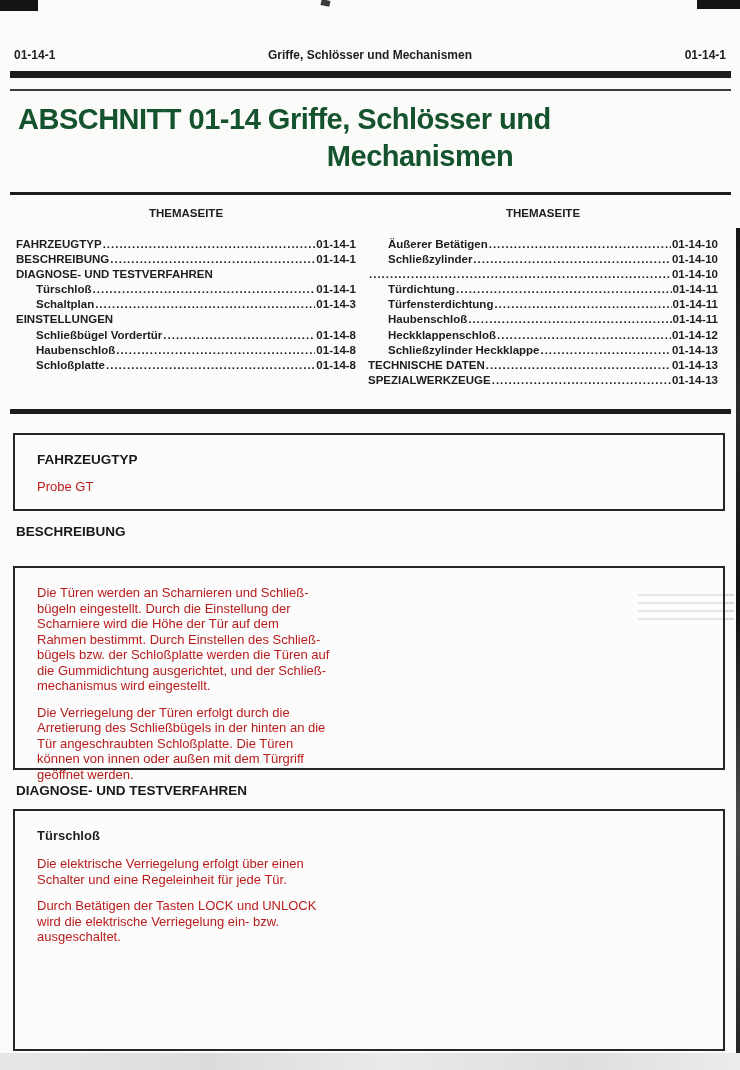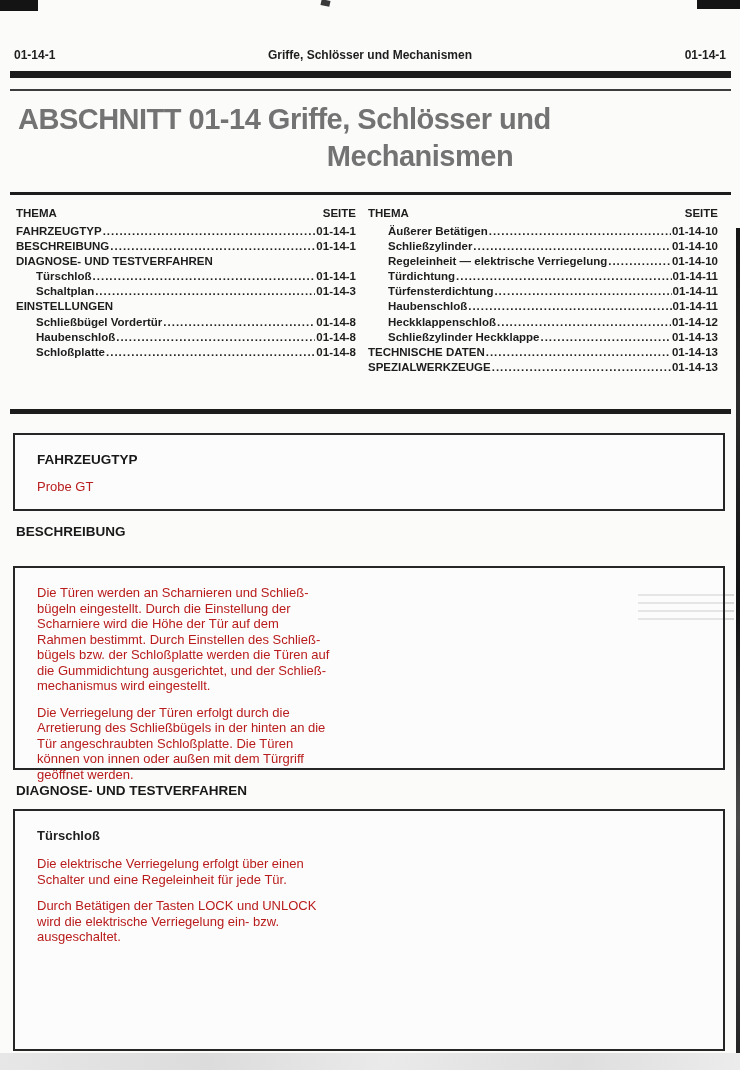--- a/index.html
+++ b/index.html
@@ -26,28 +26,28 @@
   .rule-a{top:71px;height:7px;}
   .rule-b{top:89px;height:2px;background:#3c3c3c;}
   .rule-c{top:192px;height:3px;}
   .rule-d{top:409px;height:5px;}
   
   .page-header{top:48px;left:14px;width:712px;display:flex;align-items:baseline;
     font-size:12px;font-weight:bold;}
   .page-header .mid{flex:1;text-align:center;}
   
   .doc-title{top:101px;left:0;width:740px;font-weight:bold;font-size:29px;
-    letter-spacing:-.5px;line-height:37px;color:#737373;}
+    letter-spacing:-.5px;line-height:37px;color:#14532d;}
   .doc-title .t1{padding-left:18px;}
   .doc-title .t2{margin-left:100px;width:640px;text-align:center;}
   
   .toc-col{font-size:11.5px;font-weight:bold;color:#1d1d1d;}
   .toc-left{top:207px;left:16px;width:340px;}
   .toc-right{top:207px;left:368px;width:350px;}
-  .toc-colhead{display:flex;justify-content:space-between;margin-bottom:5px;}
+  .toc-colhead{display:flex;justify-content:center;margin-bottom:18px;}
   .toc-body{line-height:15.1px;}
   .toc-row{display:flex;align-items:baseline;}
   .toc-row.indent .lbl{padding-left:20px;}
   .toc-row .lbl{white-space:nowrap;}
   .toc-row .dots{flex:1;overflow:hidden;white-space:nowrap;margin:0 1px;letter-spacing:1px;}
   .toc-row .dots::after{content:"....................................................................................................................";}
   .toc-row .pg{white-space:nowrap;}
   
   .box{left:13px;width:708px;border:2px solid #262626;background:rgba(255,255,255,.35);}
   .box-fahrzeugtyp{top:433px;height:74px;}
@@ -149,21 +149,20 @@
         <span class="lbl">Äußerer Betätigen</span>
         <span class="dots"></span>
         <span class="pg">01-14-10</span>
       </div>
     <div class="toc-row indent">
         <span class="lbl">Schließzylinder</span>
         <span class="dots"></span>
         <span class="pg">01-14-10</span>
       </div>
     <div class="toc-row indent">
-        <span class="lbl">Regeleinheit — elektrische Verriegelung</span>
         <span class="dots"></span>
         <span class="pg">01-14-10</span>
       </div>
     <div class="toc-row indent">
         <span class="lbl">Türdichtung</span>
         <span class="dots"></span>
         <span class="pg">01-14-11</span>
       </div>
     <div class="toc-row indent">
         <span class="lbl">Türfensterdichtung</span>

